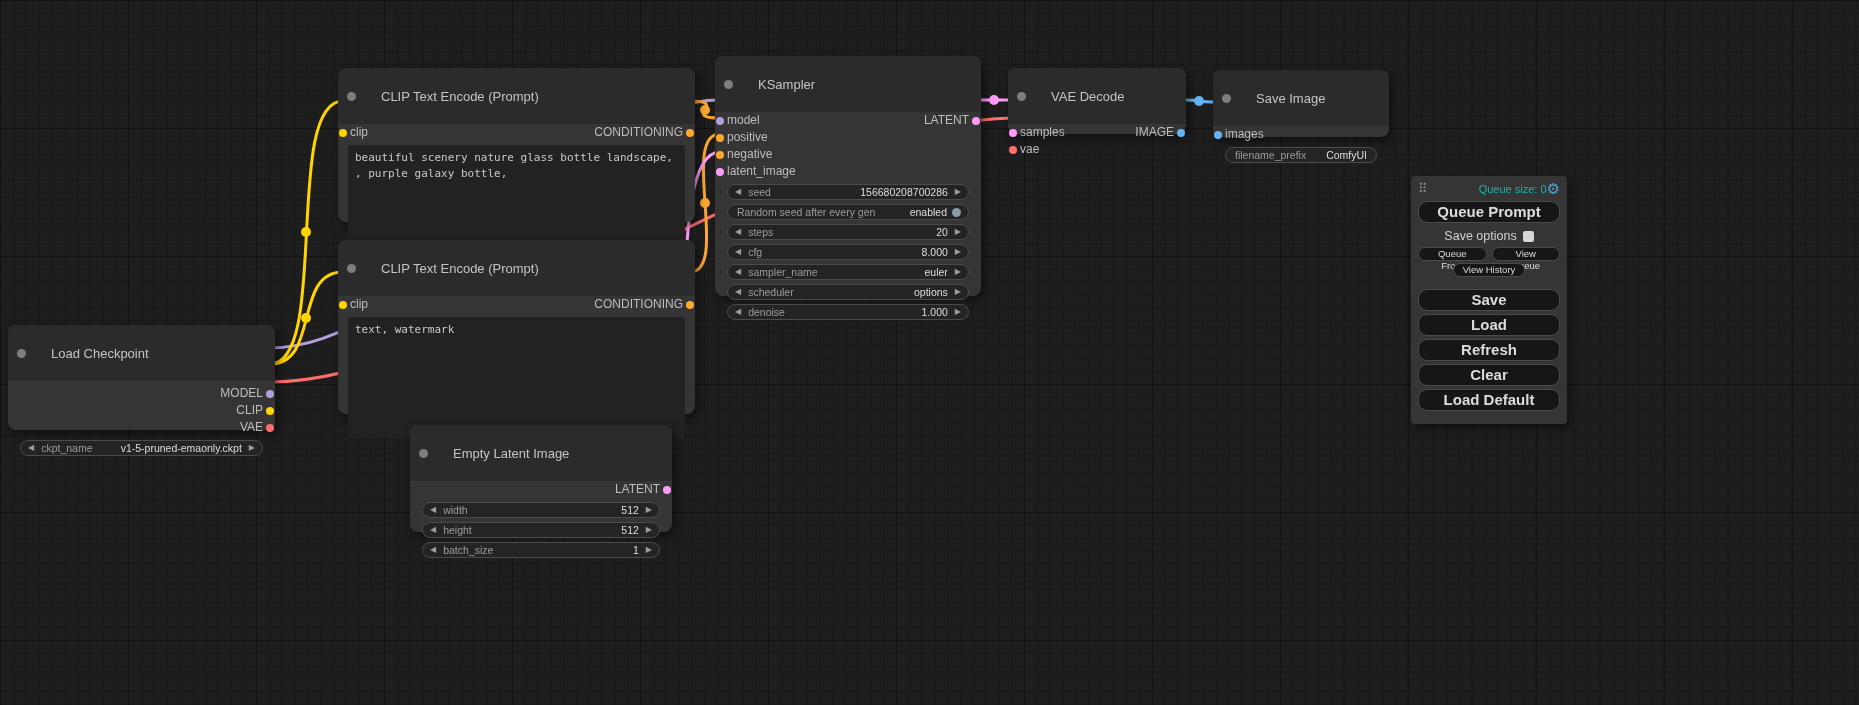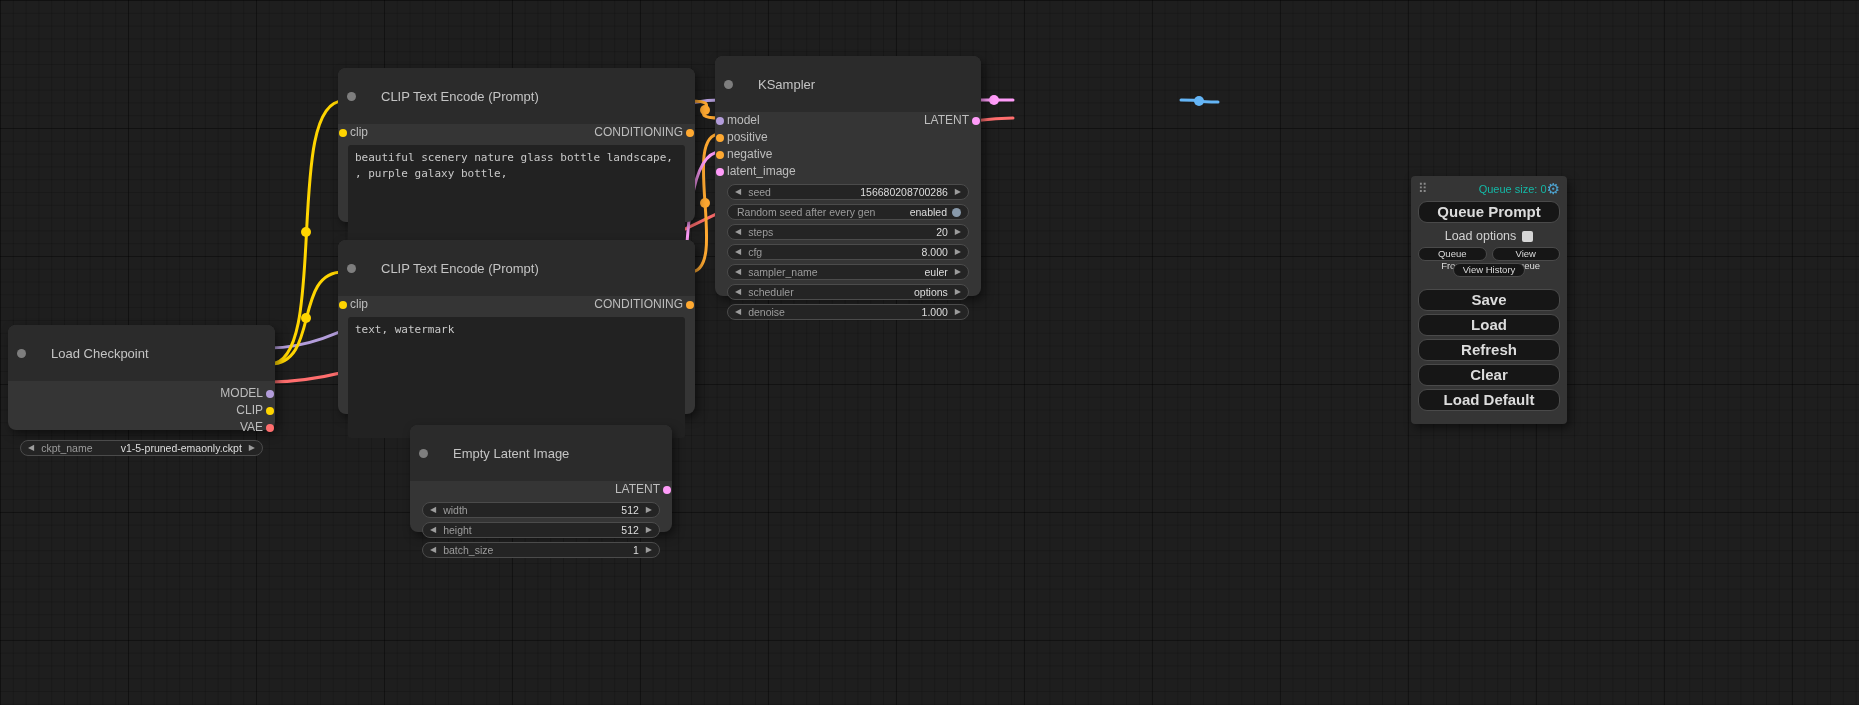--- a/index.html
+++ b/index.html
@@ -230,31 +230,61 @@
       <span class="w-arrow">▶</span>
     </div>
     <div class="widget">
       <span class="w-arrow">◀</span>
       <span class="w-name">denoise</span>
       <span class="w-value">1.000</span>
       <span class="w-arrow">▶</span>
     </div>
   </div>
 
-
+  <div class="node" style="left:1008px;top:68px;width:178px;height:66px;">
+    <div class="node-title">
+      <span class="tdot"></span>
+      <span>VAE Decode</span>
+    </div>
+    <div class="slot-row">
+      <span class="dot in c-latent"></span>
+      <span class="in-label">samples</span>
+      <span class="out-label">IMAGE</span>
+      <span class="dot out c-image"></span>
+    </div>
+    <div class="slot-row">
+      <span class="dot in c-vae"></span>
+      <span class="in-label">vae</span>
+    </div>
+  </div>
+
+  <div class="node" style="left:1213px;top:70px;width:176px;height:67px;">
+    <div class="node-title">
+      <span class="tdot"></span>
+      <span>Save Image</span>
+    </div>
+    <div class="slot-row">
+      <span class="dot in c-image"></span>
+      <span class="in-label">images</span>
+    </div>
+    <div class="widget no-arrows">
+      <span class="w-name">filename_prefix</span>
+      <span class="w-value">ComfyUI</span>
+    </div>
+  </div>
 
   <div class="menu" style="left:1411px;top:176px;width:156px;">
     <div class="menu-header">
       <span class="drag-dots">⠿</span>
       <span class="queue-size">Queue size: 0</span>
       <span class="gear">⚙</span>
     </div>
     <button class="btn big">Queue Prompt</button>
     <div class="extra-row">
-      <span>Load options</span>
+      <span>Save options</span>
       <span class="checkbox"></span>
     </div>
     <div class="small-row stretch">
       <button class="btn small">Queue Front</button>
       <button class="btn small">View Queue</button>
     </div>
     <div class="small-row">
       <button class="btn small" style="width:72px;">View History</button>
     </div>
     <div class="menu-actions">

